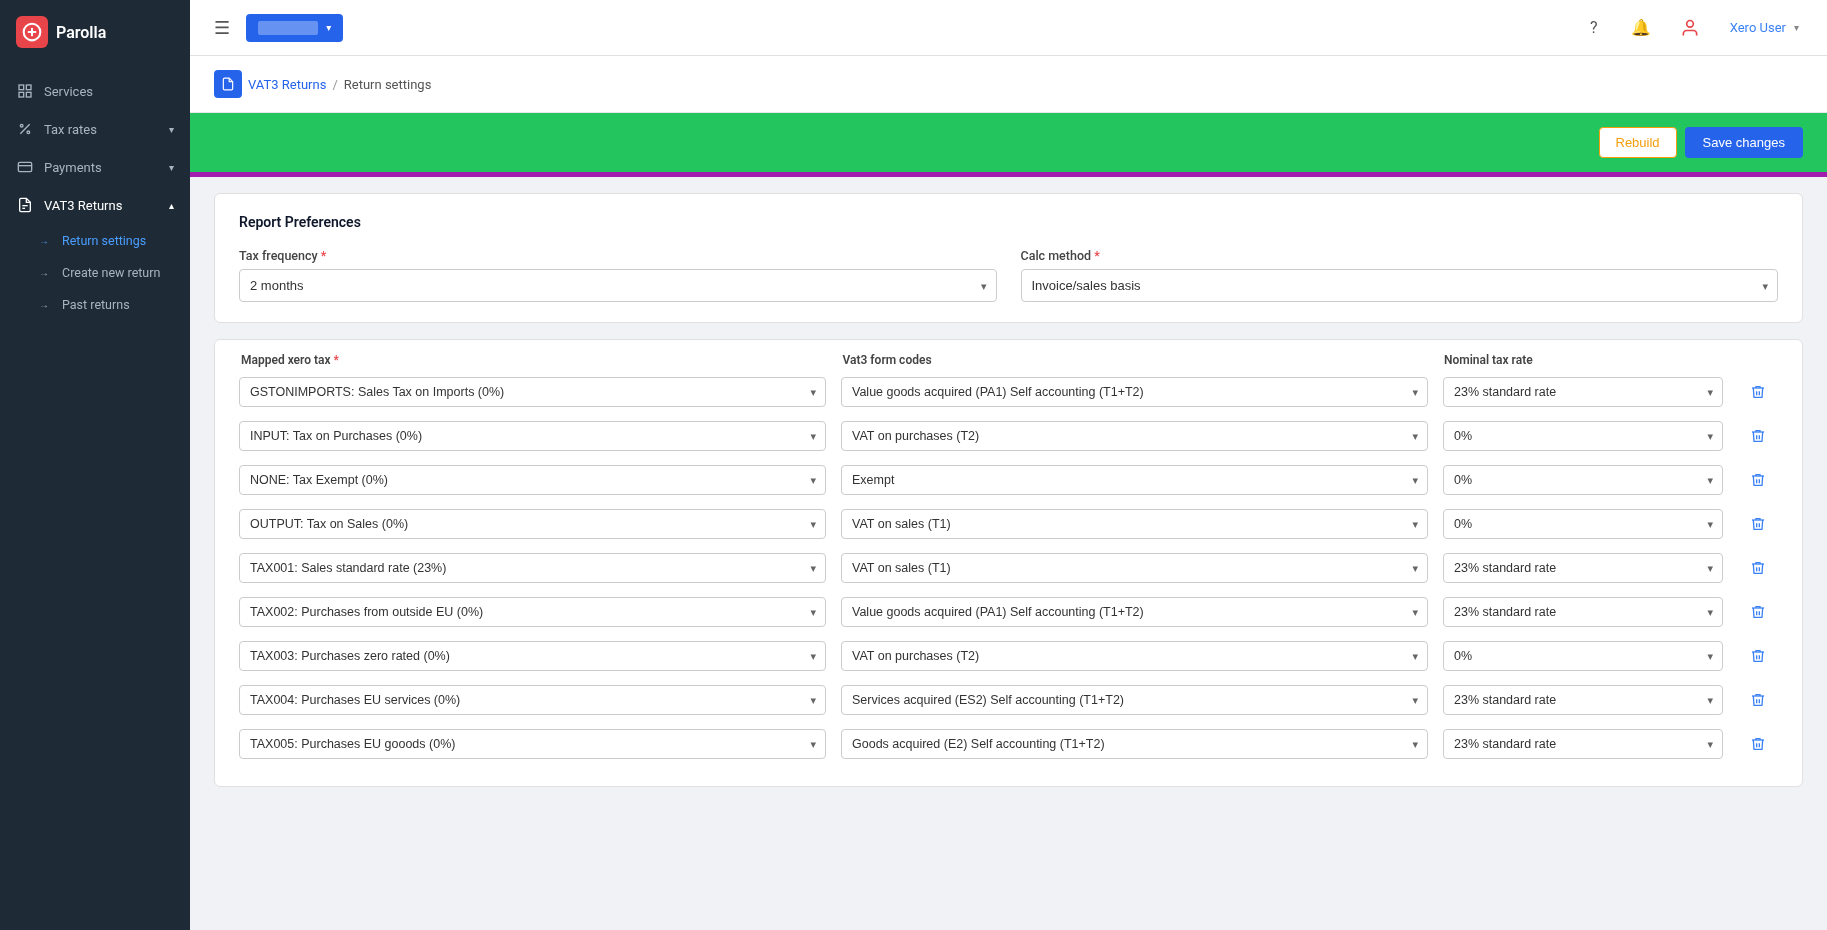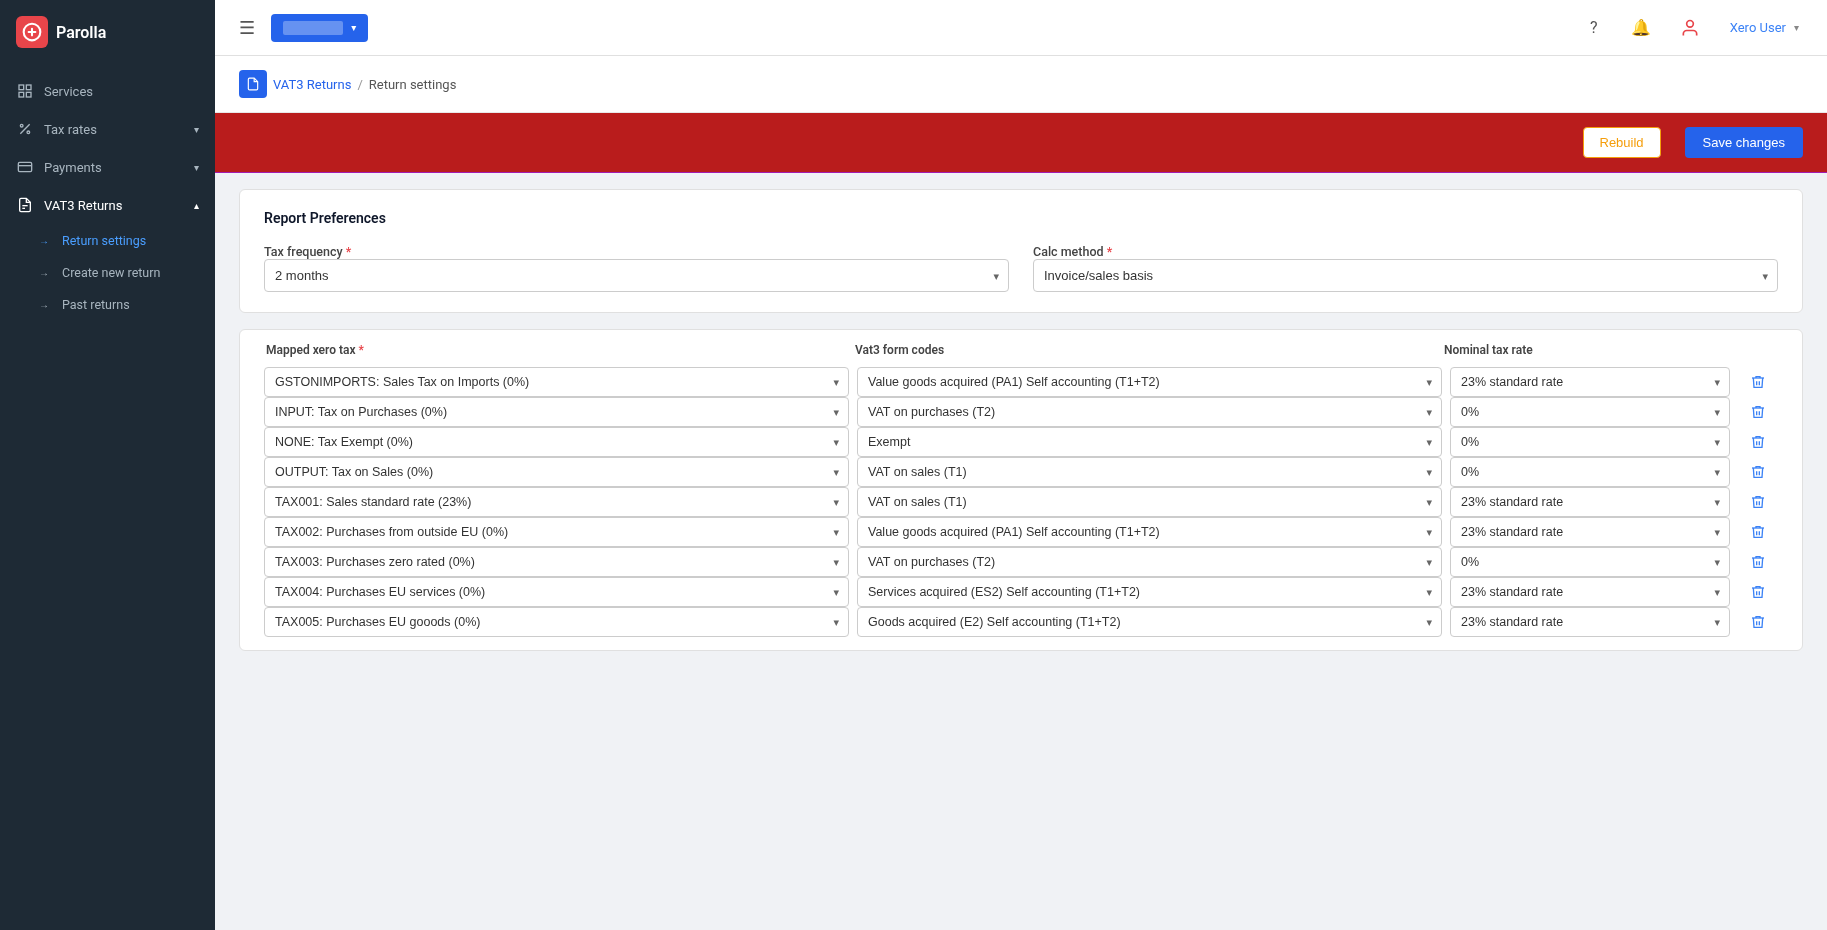--- a/index.html
+++ b/index.html
@@ -1,20 +1,20 @@
 <!DOCTYPE html>
 <html><head>
   <meta charset="utf-8">
   <style>
     * { box-sizing: border-box; margin: 0; padding: 0; }
     body { font-family: -apple-system, BlinkMacSystemFont, 'Segoe UI', Roboto, sans-serif; font-size: 13px; background: #f5f5f5; display: flex; height: 930px; overflow: hidden; }
 
     
     .sidebar {
-      width: 215px;
+      width: 190px;
       background: #1e2a35;
       color: #cdd5dc;
       display: flex;
       flex-direction: column;
       flex-shrink: 0;
       height: 100%;
     }
     .sidebar-logo {
       display: flex;
       align-items: center;
@@ -168,27 +168,27 @@
       color: #2563eb;
       text-decoration: none;
       font-size: 13px;
       cursor: pointer;
     }
     .breadcrumb-sep { color: #999; font-size: 13px; }
     .breadcrumb-current { color: #555; font-size: 13px; }
 
     
     .action-bar {
-      background: #b91c1c;
+      background: #22c55e;
       padding: 14px 24px;
-      border-bottom: 1px solid #a21caf;
+      border-bottom: 5px solid #a21caf;
       display: flex;
       align-items: center;
       justify-content: flex-end;
-      gap: 24px;
+      gap: 8px;
     }
     .btn-rebuild {
       background: #fff;
       border: 1px solid #f59e0b;
       color: #f59e0b;
       padding: 7px 16px;
       border-radius: 4px;
       font-size: 13px;
       cursor: pointer;
       font-weight: 500;
@@ -220,20 +220,21 @@
     }
     .form-row {
       display: flex;
       gap: 24px;
       margin-bottom: 0;
     }
     .form-group {
       flex: 1;
       display: flex;
       flex-direction: column;
+      gap: 6px;
     }
     .form-label {
       font-size: 12.5px;
       color: #444;
       font-weight: 500;
     }
     .required { color: #e8454a; }
     .select-wrapper {
       position: relative;
     }
@@ -275,23 +276,23 @@
     }
     .mapping-col-header {
       font-size: 12px;
       font-weight: 600;
       color: #444;
     }
     .mapping-col-header .required { color: #e8454a; }
     .mapping-row {
       display: grid;
       grid-template-columns: 1fr 1fr 280px 40px;
-      gap: 8px;
-      align-items: center;
-      margin-bottom: 0;
+      gap: 15px;
+      align-items: center;
+      margin-bottom: 14px;
     }
     .mapping-select {
       width: 100%;
       padding: 7px 28px 7px 10px;
       border: 1px solid #ccc;
       border-radius: 4px;
       font-size: 12.5px;
       color: #333;
       background: #fff;
       appearance: none;

